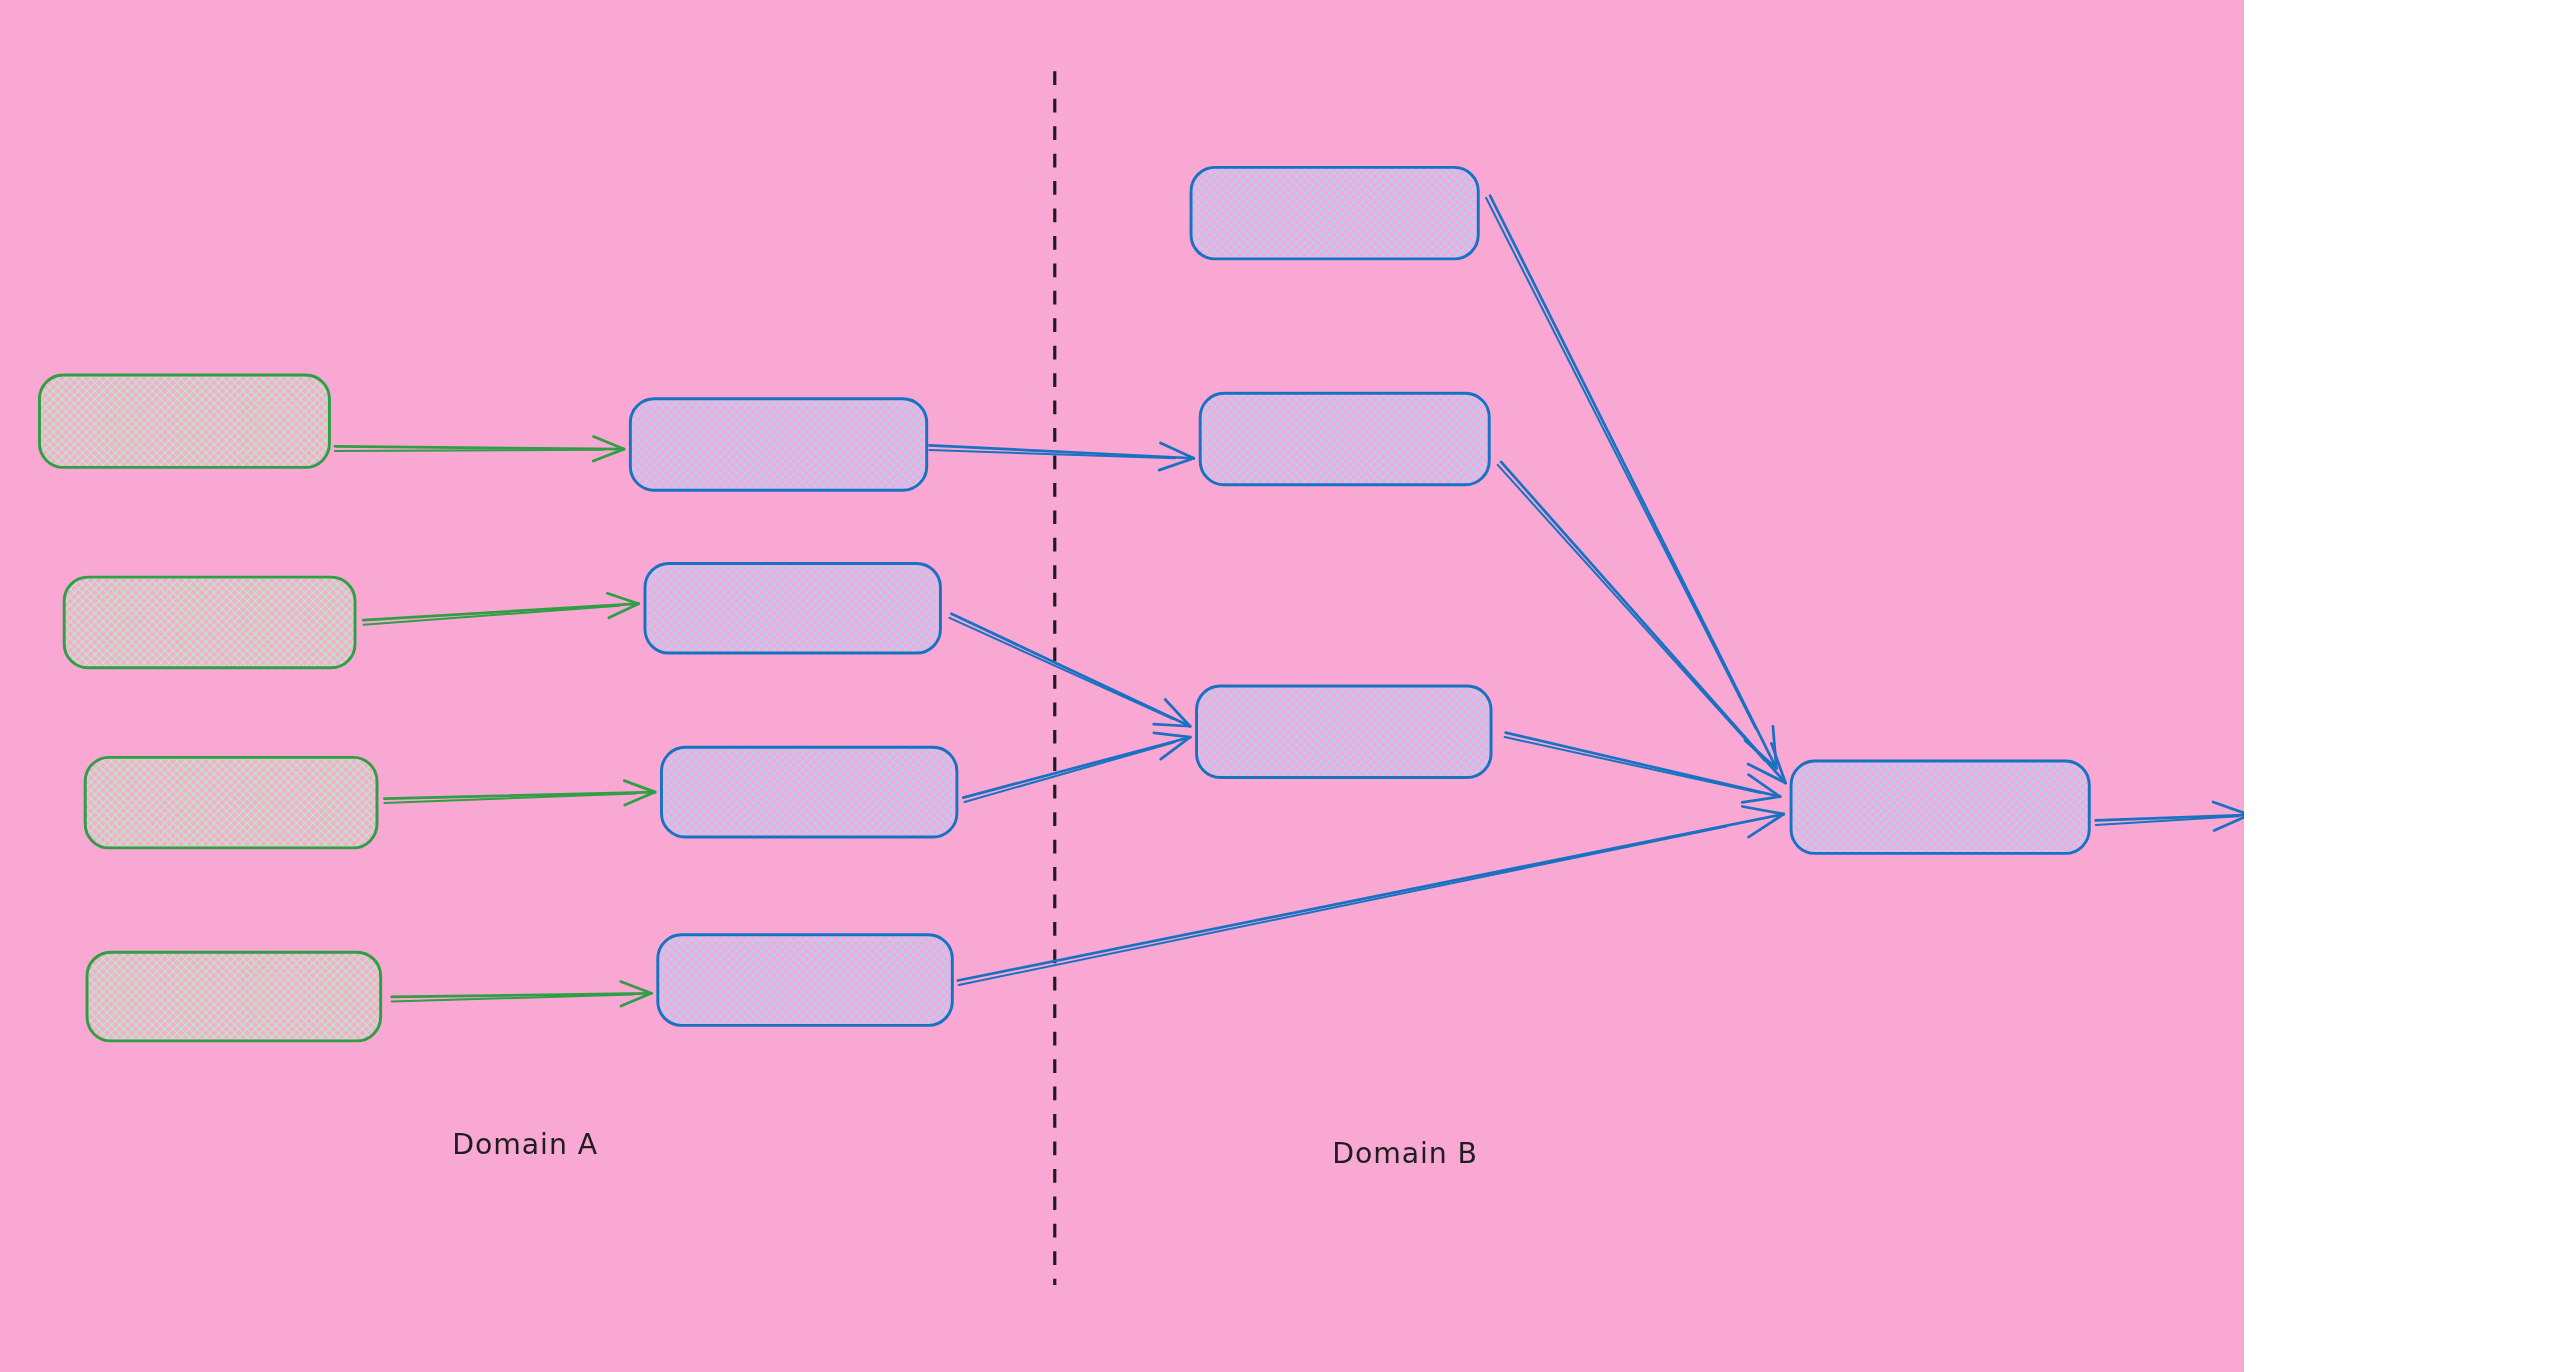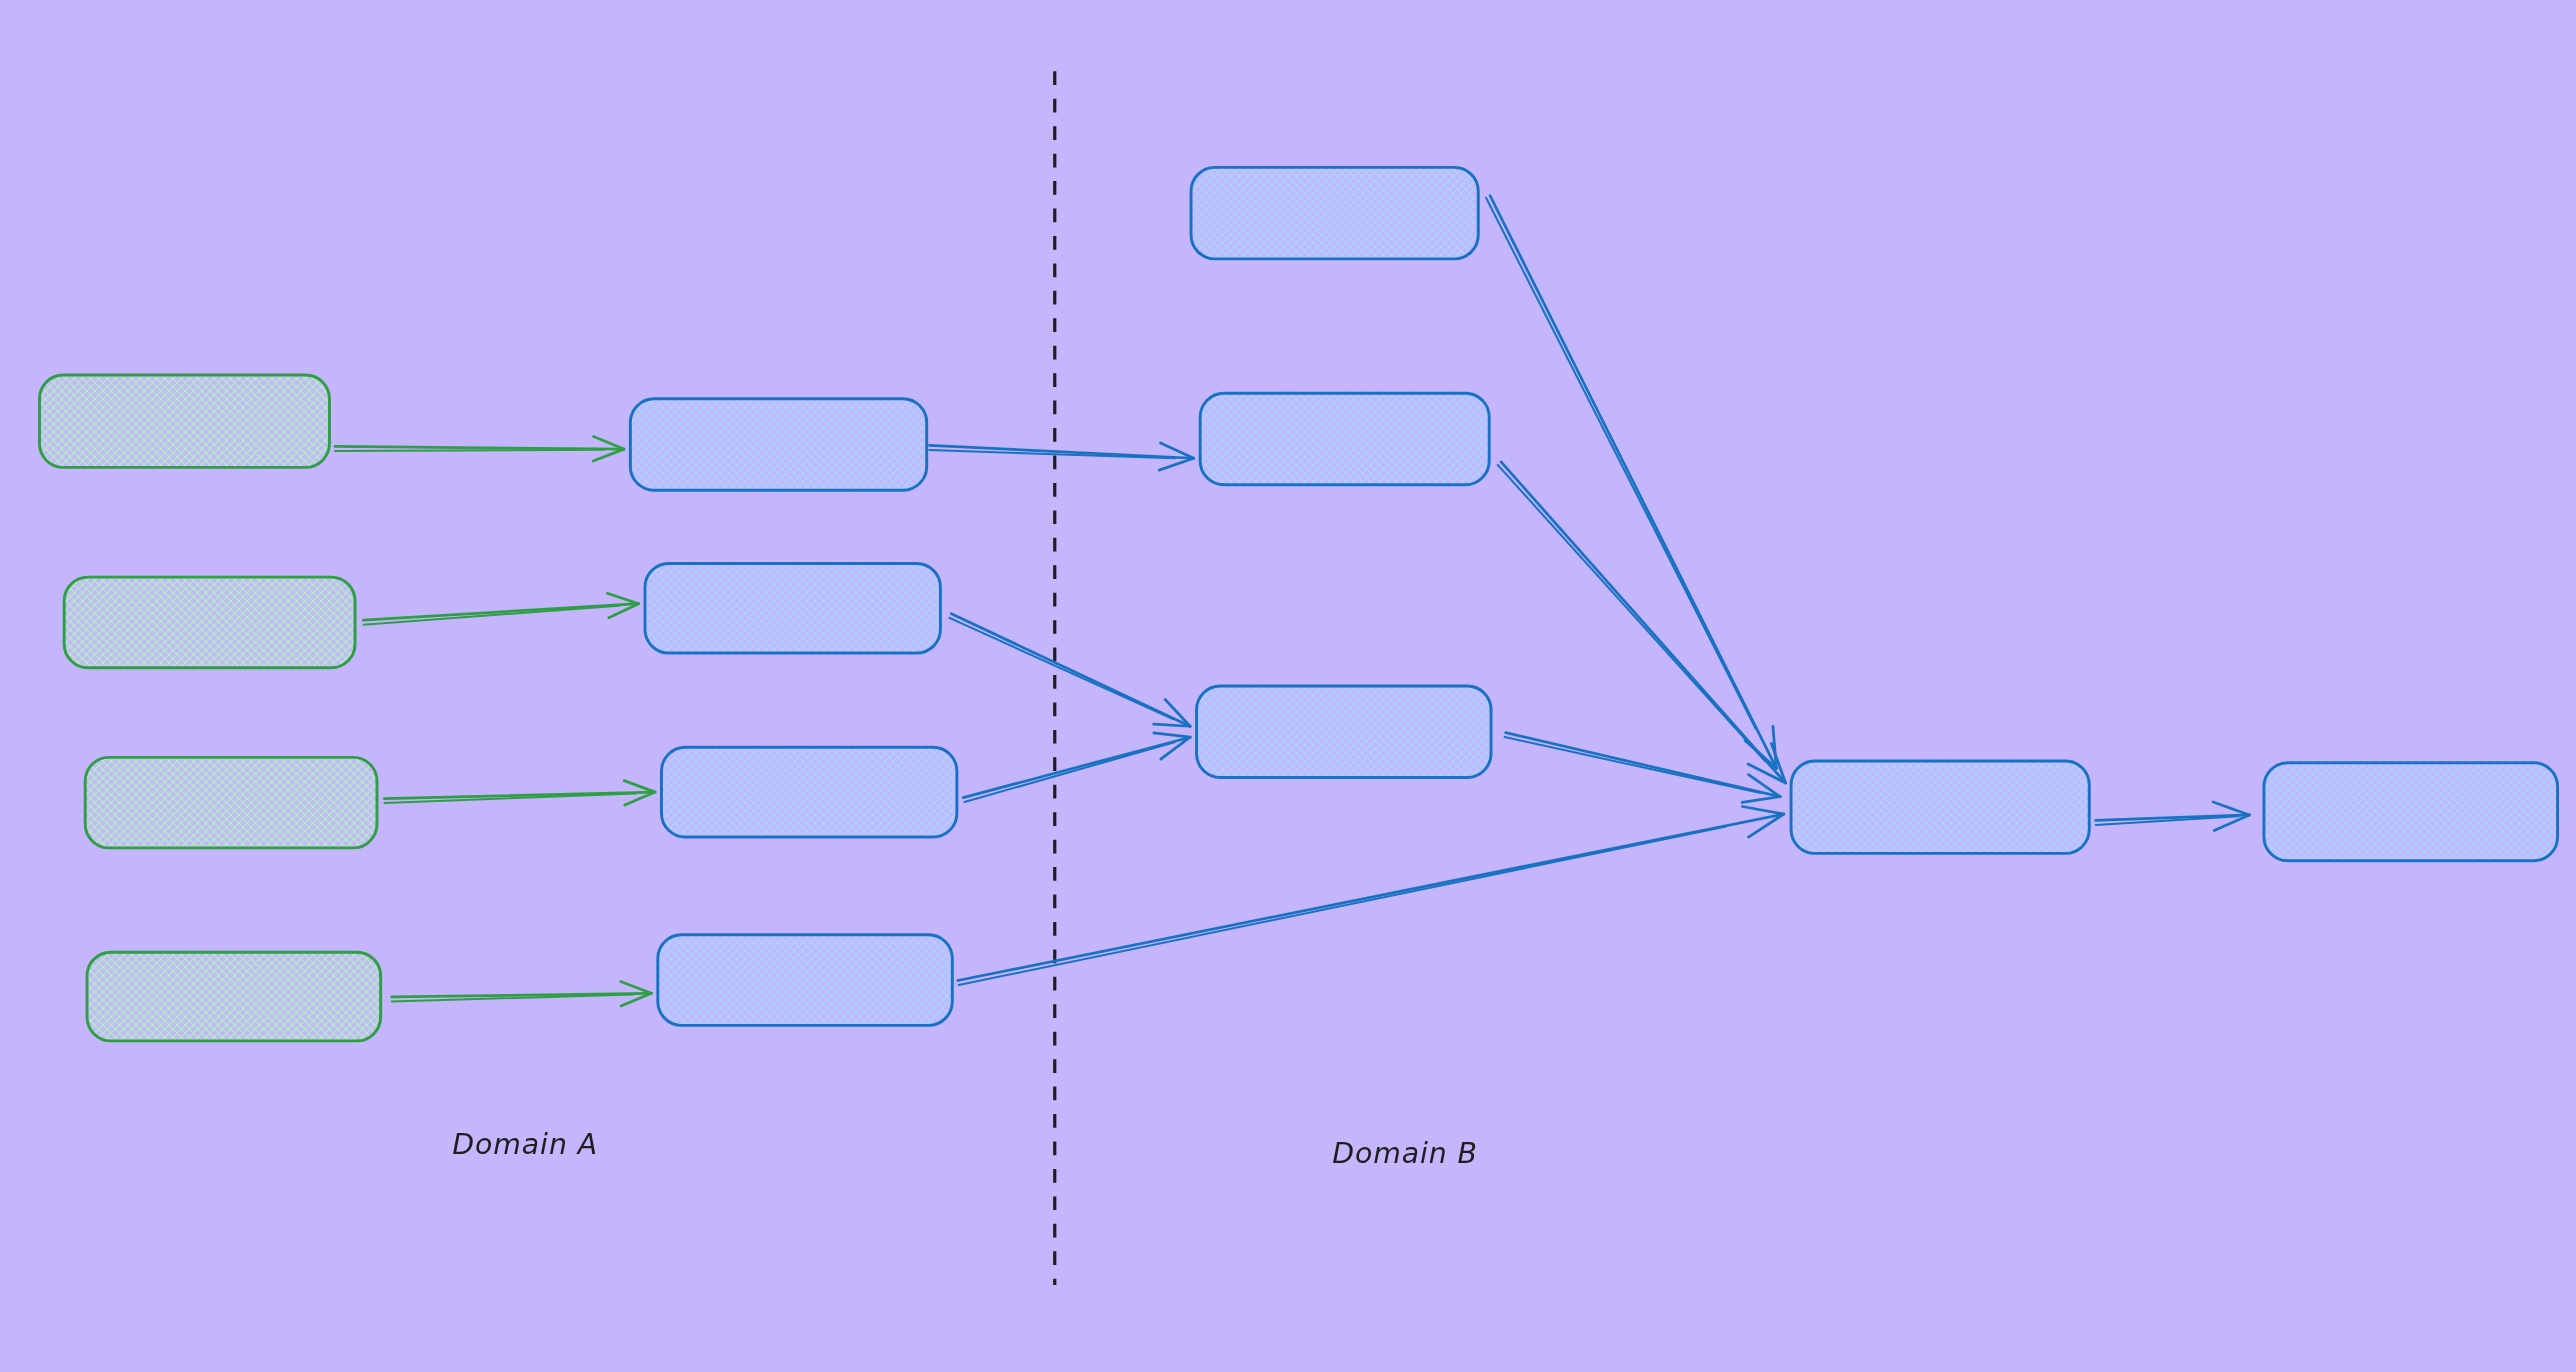--- a/index.html
+++ b/index.html
@@ -1,22 +1,21 @@
 <!DOCTYPE html>
 <html style="font-size:14.6px"><head>
 <meta charset="utf-8">
 <style>
   html,body{margin:0;padding:0;background:#ffffff;}
   .stage{
     position:relative;
-    width:2576px;height:1372px;
-    background:#c4b5fd;
+    width:2244px;height:1372px;
+    background:#f9a8d4;
     overflow:hidden;
     font-family:"DejaVu Sans", sans-serif;
-    font-style:italic;
   }
   svg{display:block;}
   .diagram-label{
     font-family:"DejaVu Sans", sans-serif;
     font-size:31px;
     letter-spacing:1px;
     fill:#1e1e1e;
   }
 </style>
 </head>

